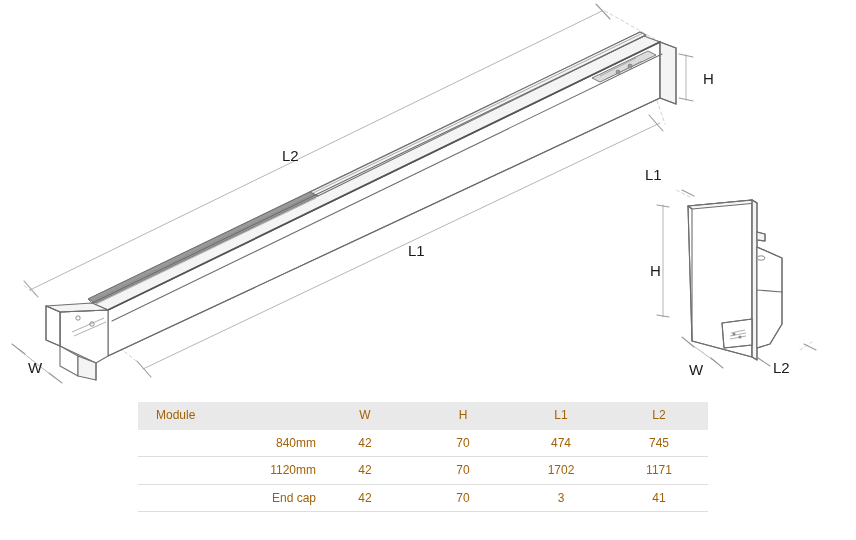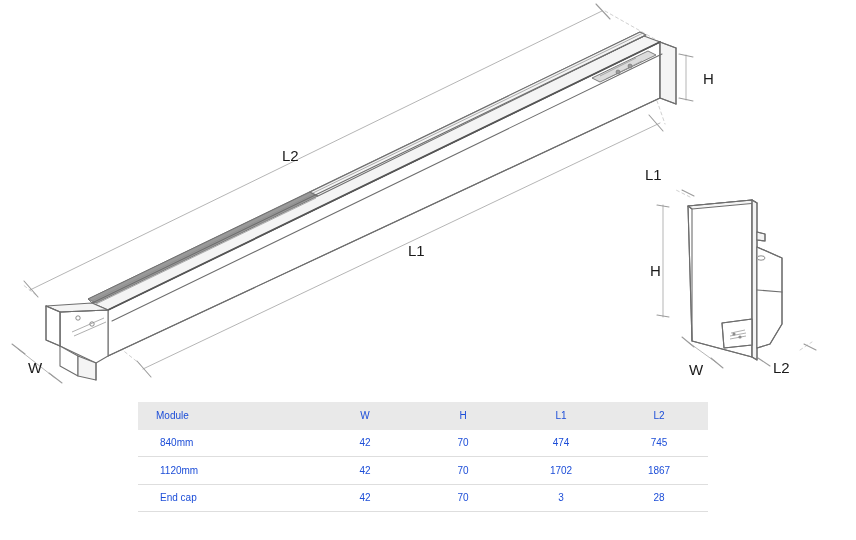--- a/index.html
+++ b/index.html
@@ -101,39 +101,40 @@
     width: 552px;
   }
   table#spec-table {
     border-collapse: collapse;
     width: 552px;
     table-layout: fixed;
   }
   #spec-table th,
   #spec-table td {
     font-family: "Liberation Sans", sans-serif;
-    font-size: 10px;
+    font-size: 12px;
     font-weight: normal;
-    color: #1d4ed8;
+    color: #a16207;
     text-align: center;
     height: 26.5px;
     padding: 0;
     border-bottom: 1px solid #dedede;
   }
   #spec-table thead th {
     background: #e9e9e9;
     border-bottom: 1px solid #e9e9e9;
   }
   #spec-table thead th.col-module,
   #spec-table tbody td.col-module {
     text-align: left;
     padding-left: 18px;
   }
   #spec-table tbody td.col-module {
     padding-left: 22px;
+    text-align: right;
   }
   #spec-table tbody tr:first-child td {
     border-top: 1px solid #ffffff;
   }
   .col-module { width: 160px; }
   .col-w { width: 98px; }
   .col-h { width: 98px; }
   .col-l1 { width: 98px; }
   .col-l2 { width: 98px; }
 </style>
@@ -321,24 +322,24 @@
         <td class="col-w">42</td>
         <td class="col-h">70</td>
         <td class="col-l1">474</td>
         <td class="col-l2">745</td>
       </tr>
       <tr>
         <td class="col-module">1120mm</td>
         <td class="col-w">42</td>
         <td class="col-h">70</td>
         <td class="col-l1">1702</td>
-        <td class="col-l2">1867</td>
+        <td class="col-l2">1171</td>
       </tr>
       <tr>
         <td class="col-module">End cap</td>
         <td class="col-w">42</td>
         <td class="col-h">70</td>
         <td class="col-l1">3</td>
-        <td class="col-l2">28</td>
+        <td class="col-l2">41</td>
       </tr>
     </tbody>
   </table>
 </div>
 
 </body></html>

